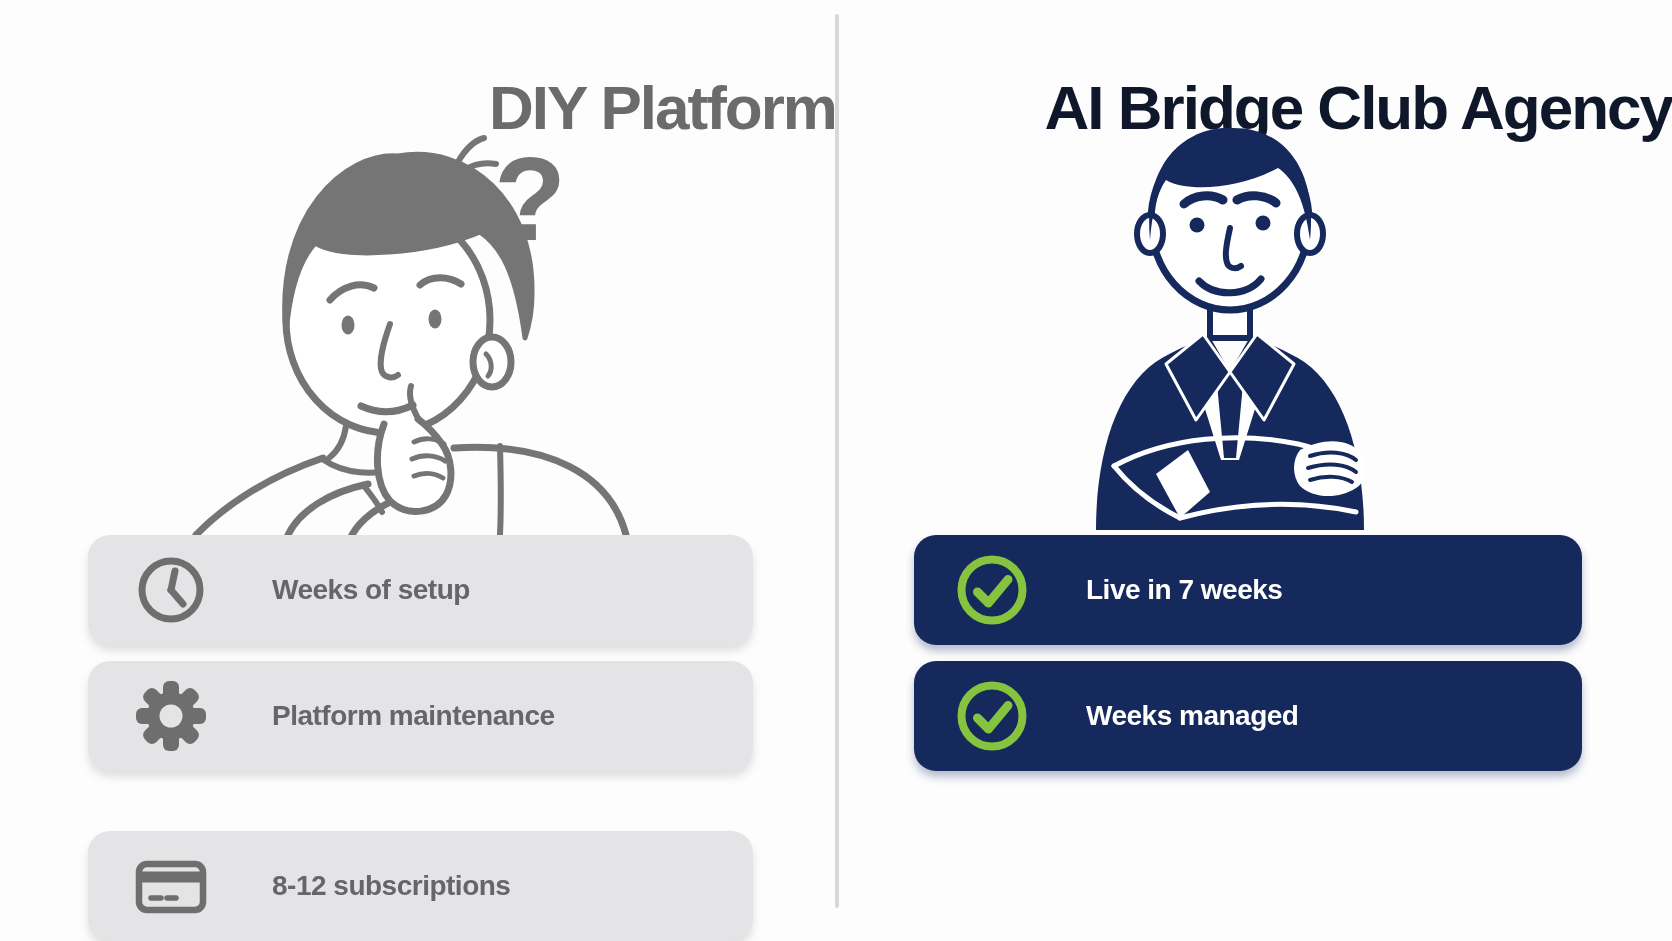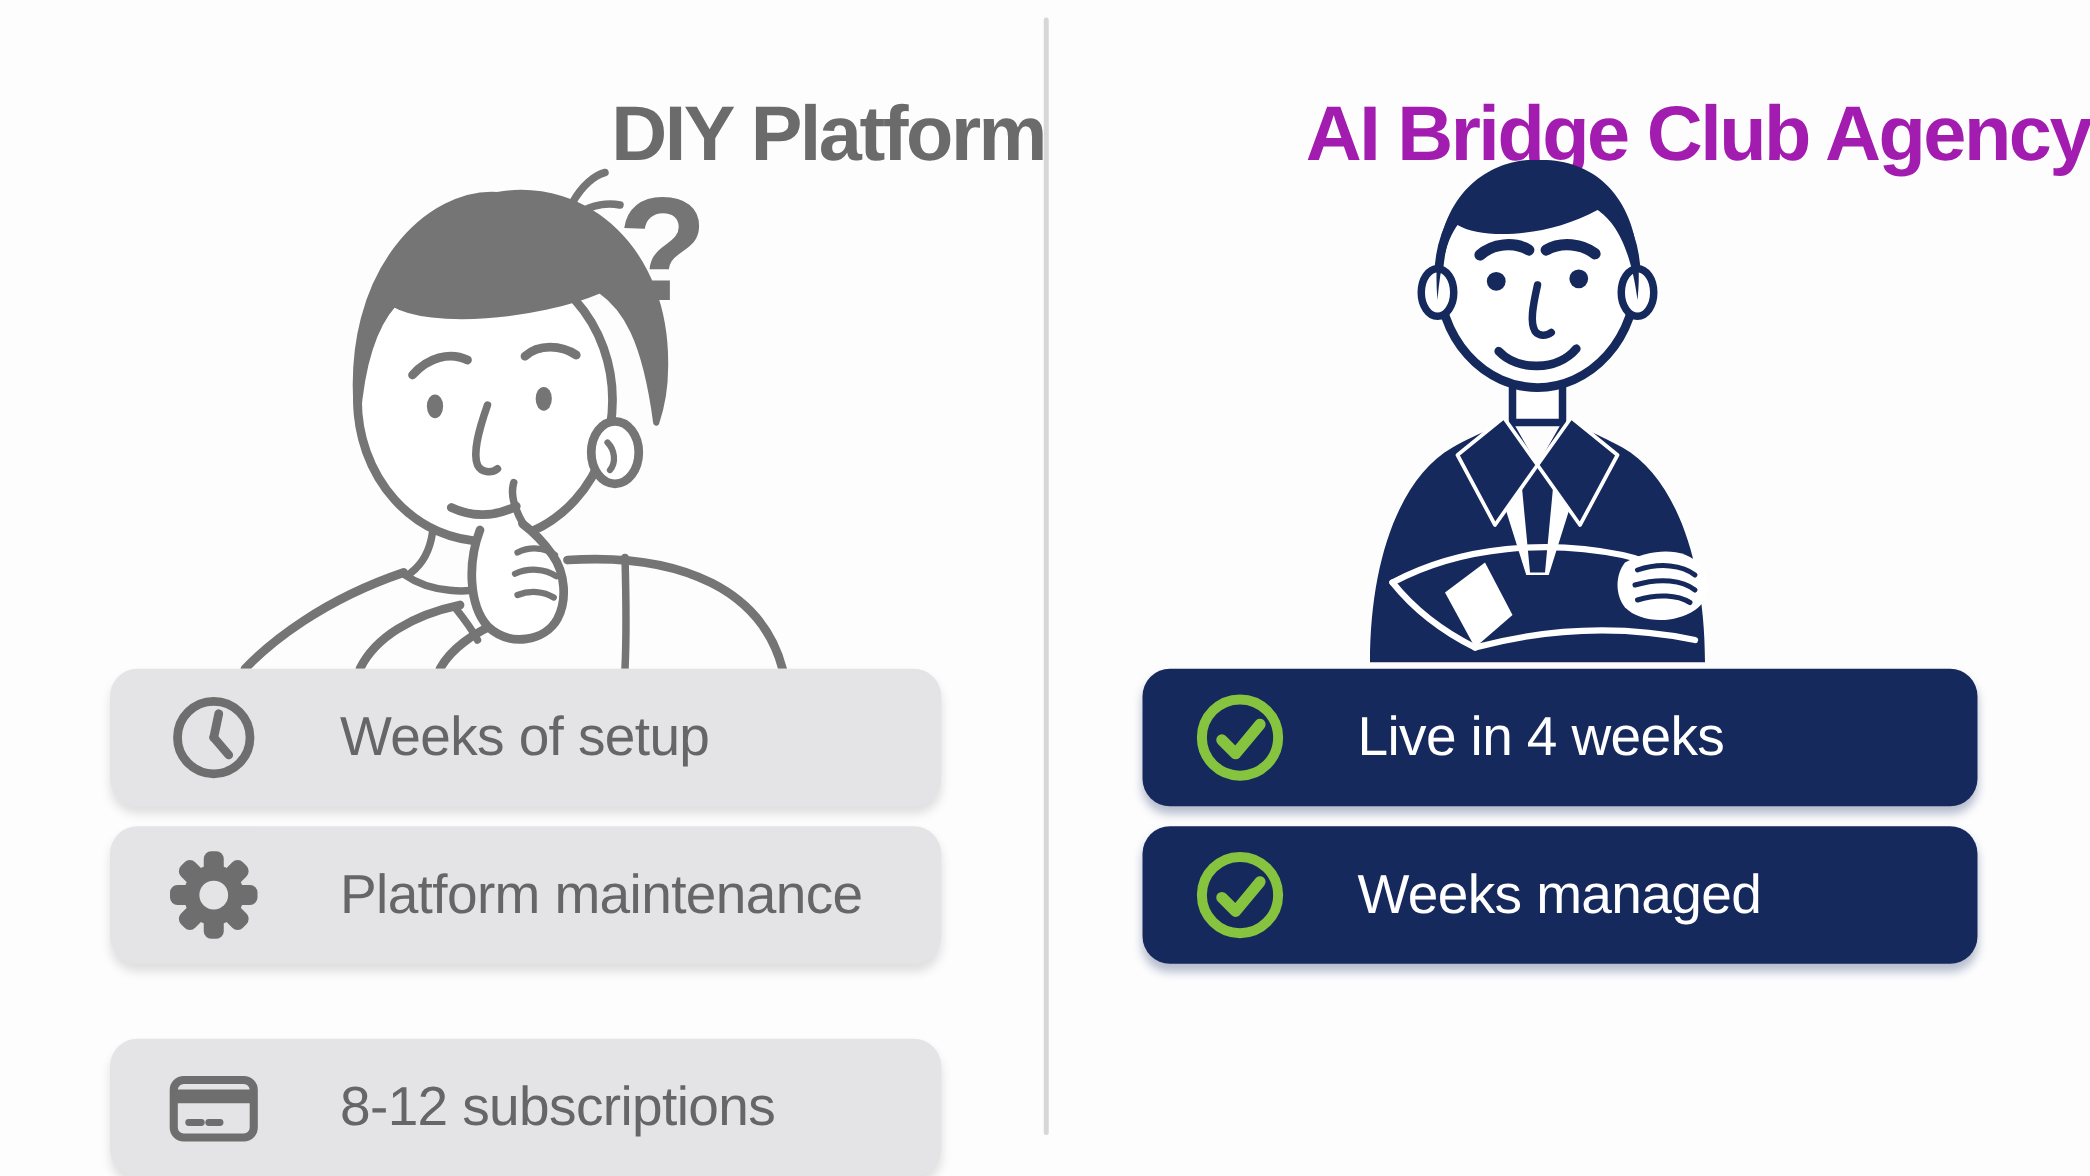--- a/index.html
+++ b/index.html
@@ -11,40 +11,40 @@
     font-family:"Liberation Sans",sans-serif;
   }
   .title{
     position:absolute;top:34px;width:836px;
     text-align:right;
     font-size:62px;font-weight:bold;letter-spacing:-2px;
     line-height:64px;
     white-space:nowrap;
   }
   .title-left{left:0;color:#6B6B6B;}
-  .title-right{left:836px;color:#a21caf;}
+  .title-right{left:836px;color:#0f172a;}
   .divider{
     position:absolute;left:835px;top:14px;
     width:4px;height:894px;border-radius:2px;
     background:#D7D7D7;
   }
   .illus-left{position:absolute;left:118px;top:122px;width:562px;height:413px;}
   .illus-right{position:absolute;left:1040px;top:118px;width:380px;height:412px;}
   .row{
     position:absolute;height:110px;border-radius:22px;
     display:flex;align-items:center;
   }
   .row-l{left:88px;width:665px;background:#E4E4E6;box-shadow:0 6px 8px rgba(90,90,90,0.18);}
   .row-r{left:914px;width:668px;background:#16295C;box-shadow:0 6px 8px rgba(21,41,92,0.30);}
   .r1{top:535px}.r2{top:661px}.r3{top:831px}
   .row .icon{flex:0 0 auto;display:block;}
   .row-l .icon{margin-left:44px;}
   .row-r .icon{margin-left:38px;}
   .label{
-    font-size:44px;font-weight:normal;letter-spacing:-0.5px;white-space:nowrap;
+    font-size:28px;font-weight:bold;letter-spacing:-0.5px;white-space:nowrap;
   }
   .row-l .label{margin-left:62px;color:#666668;}
   .row-r .label{margin-left:54px;color:#ffffff;}
 </style>
 </head>
 <body>
 
 <div class="canvas">
 
   <h1 class="title title-left">DIY Platform</h1>
@@ -171,21 +171,21 @@
     </g>
   </svg>
 
   <div class="row row-r r1">
     <svg class="icon" width="80" height="80" viewBox="0 0 80 80">
       <g stroke="#86C440" fill="none" stroke-linecap="round" stroke-linejoin="round">
         <circle cx="40" cy="40" r="30.5" stroke-width="8"></circle>
         <path d="M25.5,42 L36.5,53 L56,29.5" stroke-width="9"></path>
       </g>
     </svg>
-    <span class="label">Live in 4 weeks</span>
+    <span class="label">Live in 7 weeks</span>
   </div>
 
   <div class="row row-r r2">
     <svg class="icon" width="80" height="80" viewBox="0 0 80 80">
       <g stroke="#86C440" fill="none" stroke-linecap="round" stroke-linejoin="round">
         <circle cx="40" cy="40" r="30.5" stroke-width="8"></circle>
         <path d="M25.5,42 L36.5,53 L56,29.5" stroke-width="9"></path>
       </g>
     </svg>
     <span class="label">Weeks managed</span>

